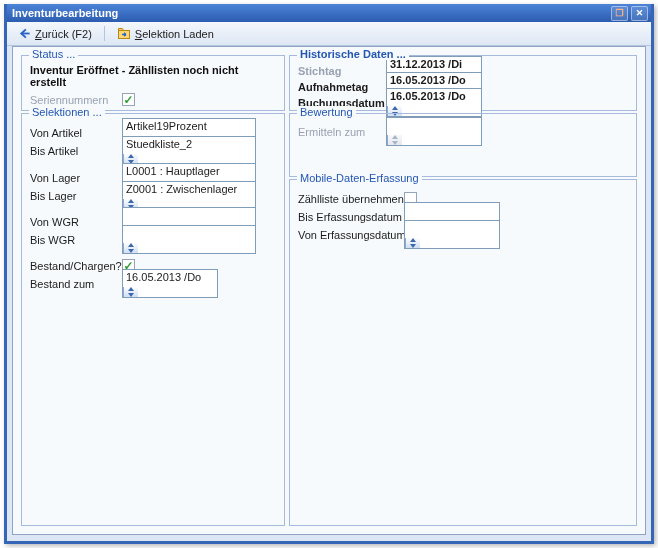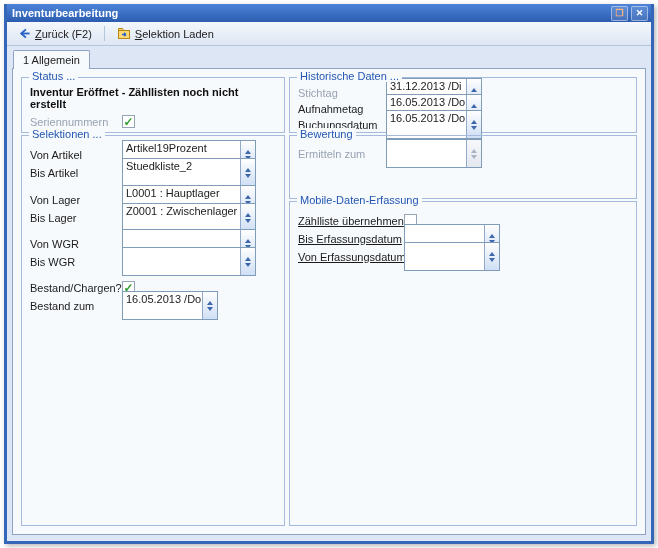--- a/index.html
+++ b/index.html
@@ -51,38 +51,38 @@
     flex:1;margin:0 5px 6px;border:1px solid var(--panel_border,#8fa3c4);
     background:var(--panel_bg,#f7fafd);position:relative;z-index:1;
   }
   .group{position:absolute;border:1px solid var(--group_border,#a6badd);border-radius:0;}
   .gtitle{
     position:absolute;top:-8px;left:7px;background:var(--panel_bg,#f7fafd);
     padding:0 3px;color:var(--group_title,#2356b2);white-space:nowrap;
   }
   .g-status{left:8px;width:262px;top:8px;height:54px;}
   .g-selekt{left:8px;width:262px;top:66px;bottom:8px;}
-  .g-hist{left:276px;right:8px;top:8px;height:54px;}
+  .g-hist{left:276px;right:8px;top:8px;height:54px;font-weight:bold;}
   .g-bewert{left:276px;right:8px;top:66px;height:62px;}
-  .g-mobile{left:276px;right:8px;top:132px;bottom:8px;text-decoration:underline;}
+  .g-mobile{left:276px;right:8px;top:132px;bottom:8px;}
   .rows{padding-top:10px;}
   .g-hist .rows{padding-top:7px;}
   .g-bewert .rows{padding-top:9px;}
   .msg{font-weight:bold;margin:8px 8px 3px;color:#101010;}
   .row{display:flex;align-items:center;height:17px;margin:0 8px 1px;}
   .g-hist .row{height:15px;}
   .lbl{flex:none;width:92px;white-space:nowrap;}
   .g-hist .lbl,.g-bewert .lbl{width:88px;}
   .g-mobile .lbl{width:106px;}
   .dim{color:var(--dim_label,#98a2b2);}
   .gap9{height:9px;}
   .gap8{height:8px;}
   .field{
     display:flex;height:29px;box-sizing:border-box;align-items:stretch;
-    border:1px solid var(--field_border,#7f9db9);background:#fff;cursor:default;
+    border:1px solid var(--field_border,#7f9db9);background:#fff;cursor:default;flex-direction:column;
   }
   .fval{flex:1;line-height:15px;padding:0 3px;white-space:nowrap;overflow:hidden;}
   .w-md{width:134px;flex:none;}
   .w-sm{width:96px;flex:none;}
   .spin{
     flex:none;width:14px;border-left:1px solid #93a9c9;
     background:linear-gradient(#fefefe,#cfdff5);
     display:flex;flex-direction:column;align-items:center;justify-content:center;gap:2px;
     cursor:pointer;
   }
@@ -126,23 +126,20 @@
     <button class="tbtn">
       <svg width="14" height="13" viewBox="0 0 14 13">
         <path d="M1.5 3.5 L1.5 1.5 H5.5 L6.5 3.5" fill="#ffd978" stroke="#b8860b" stroke-width="1"></path>
         <rect x="1.5" y="3.5" width="11" height="8" fill="#ffd978" stroke="#b8860b" stroke-width="1"></rect>
         <path d="M5 7.5 H9 M9 7.5 L7.2 5.8 M9 7.5 L7.2 9.2" fill="none" stroke="#2a63c8" stroke-width="1.3"></path>
       </svg>
       <span class="accel">Selektion Laden</span>
     </button>
   </div>
 
-  <div class="tabstrip">
-    <span class="tab">1 Allgemein</span>
-  </div>
 
   <div class="panel">
 
     <div class="group g-status">
       <span class="gtitle">Status ...</span>
       <div class="msg">Inventur Eröffnet - Zähllisten noch nicht erstellt</div>
       <div class="row">
         <span class="lbl dim">Seriennummern</span>
         <span class="checkbox checked">✓</span>
       </div>

